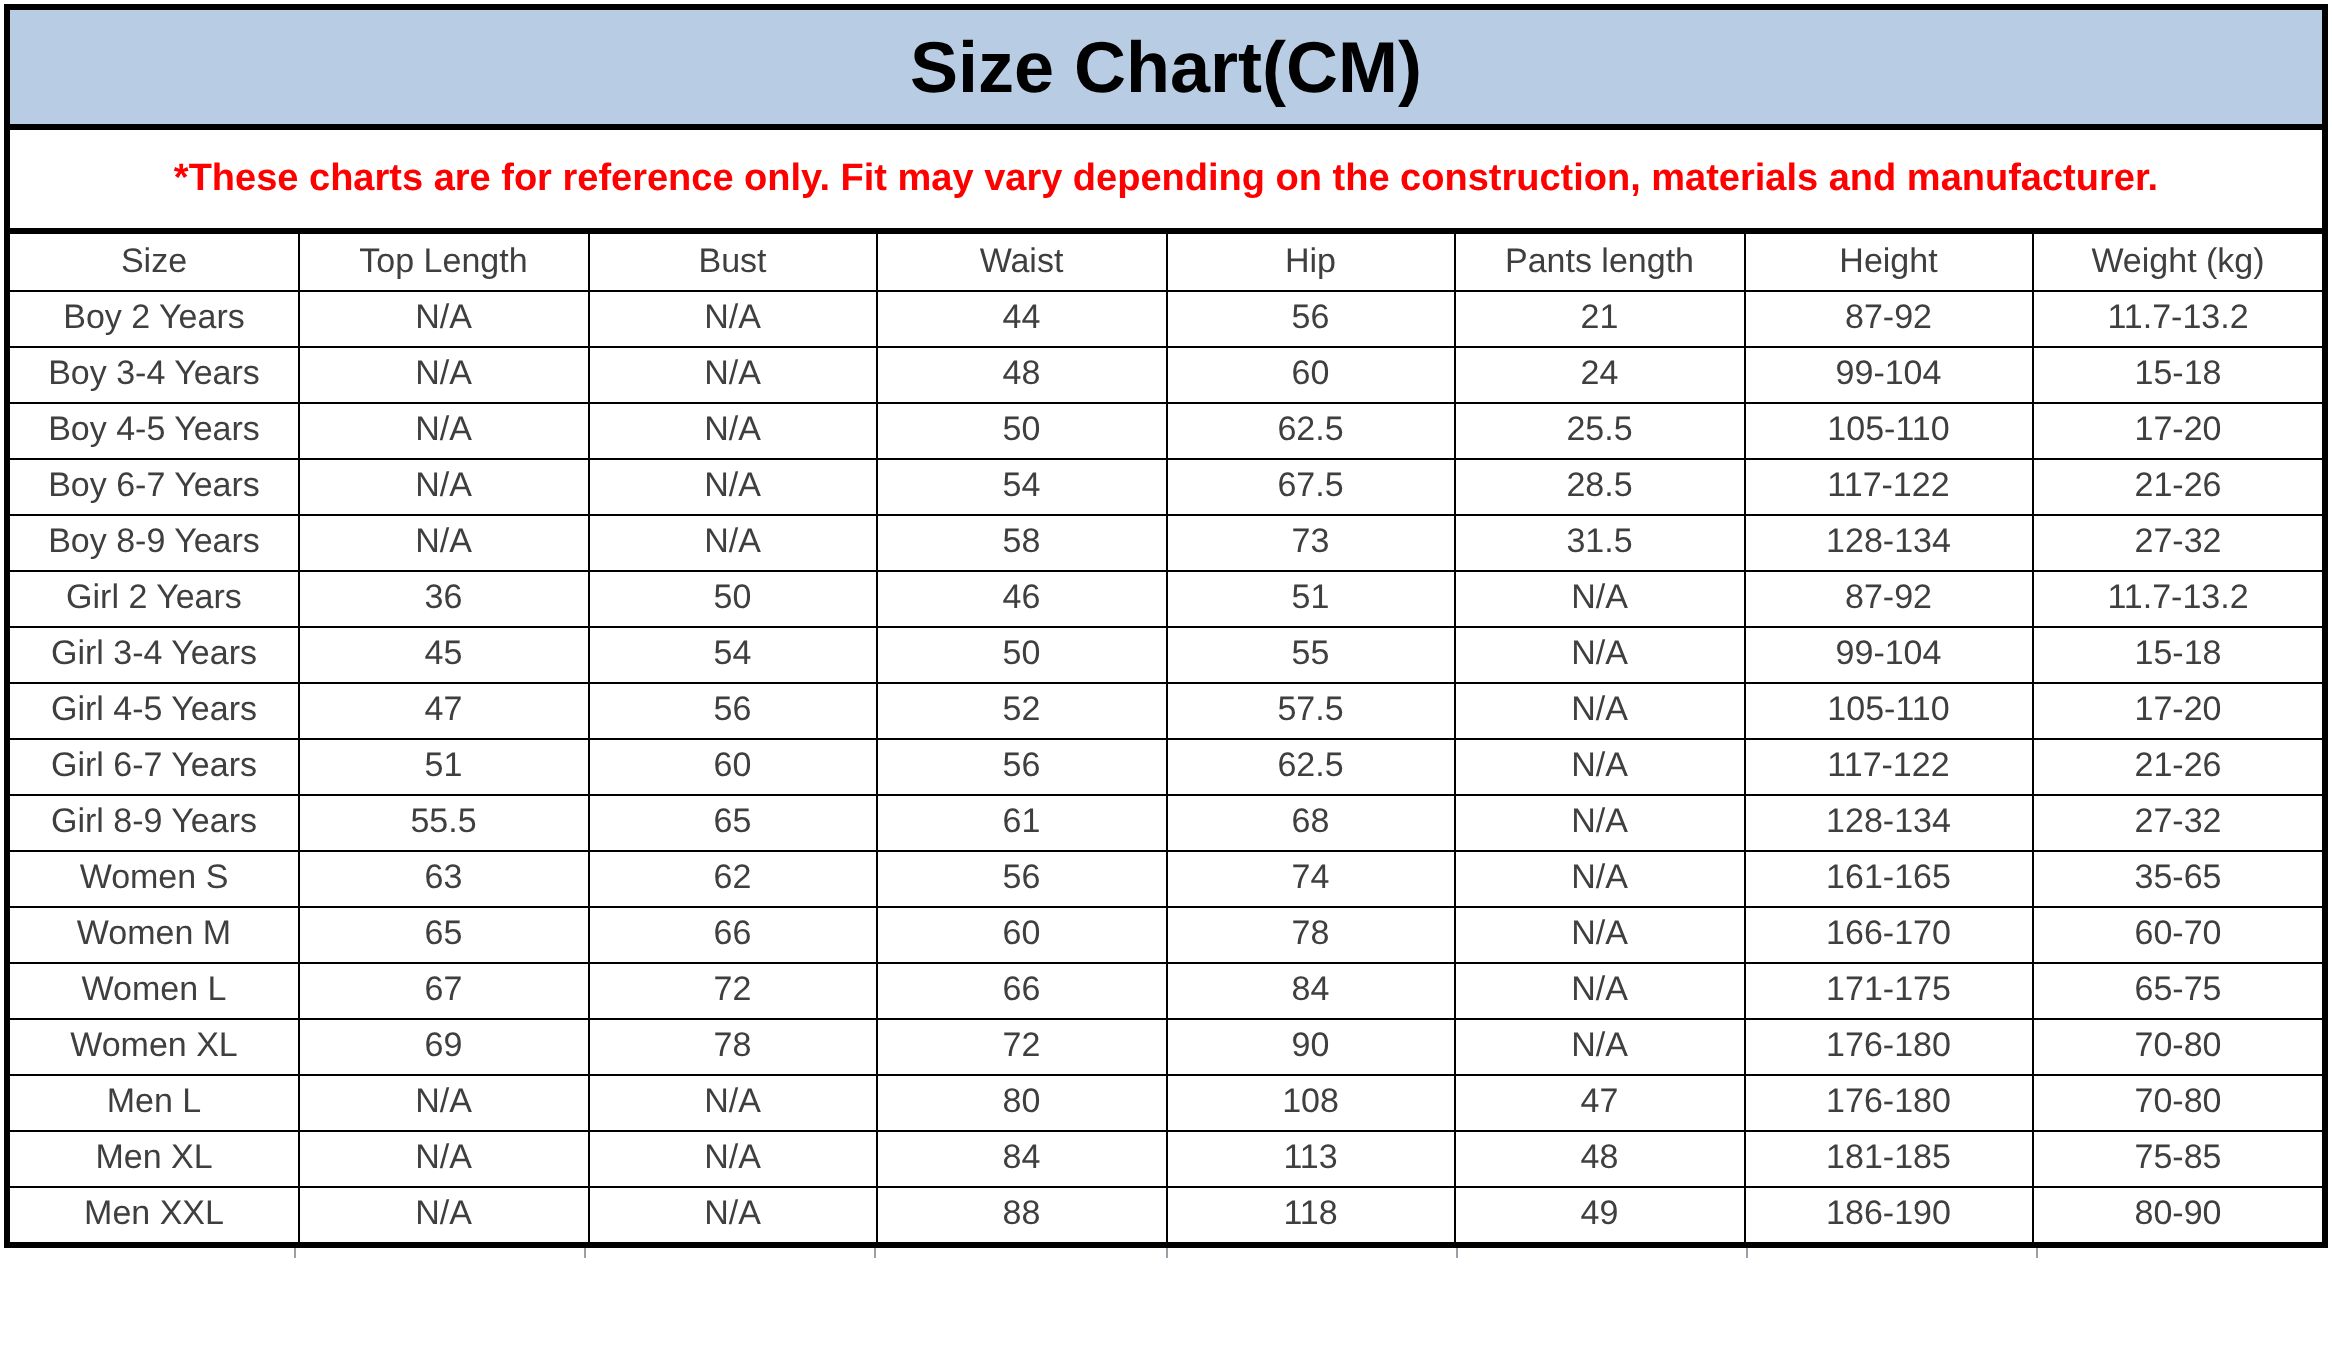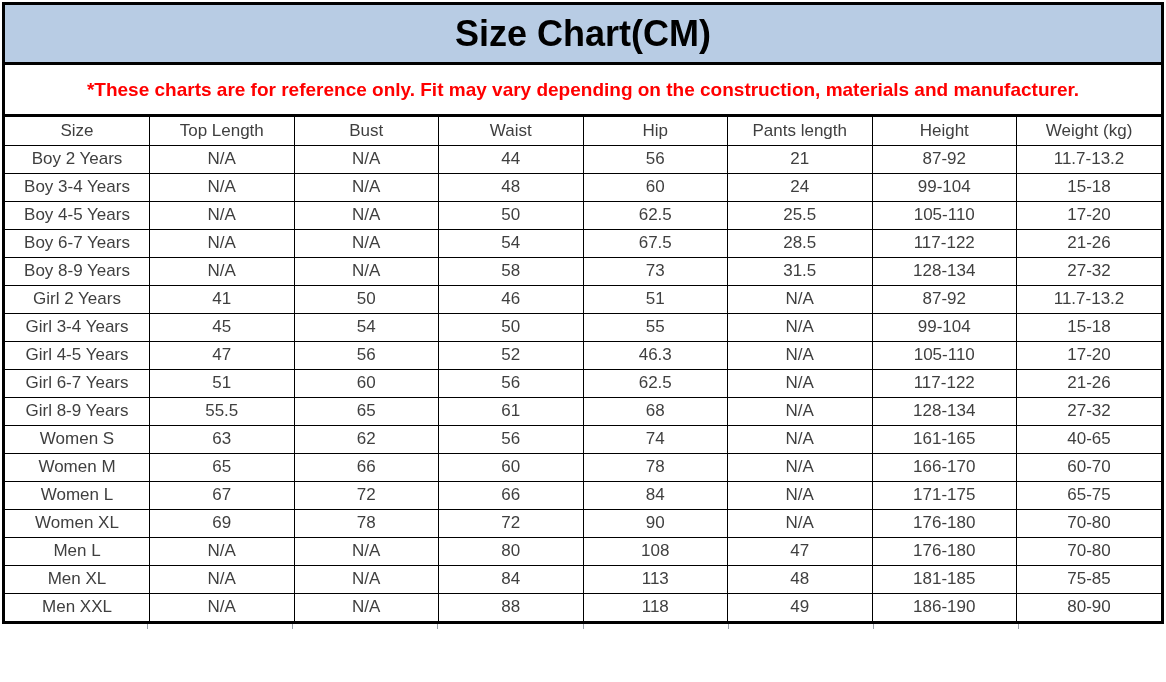--- a/index.html
+++ b/index.html
@@ -159,21 +159,21 @@
             <td>N/A</td>
             <td>N/A</td>
             <td>58</td>
             <td>73</td>
             <td>31.5</td>
             <td>128-134</td>
             <td>27-32</td>
           </tr>
           <tr>
             <td>Girl 2 Years</td>
-            <td>41</td>
+            <td>36</td>
             <td>50</td>
             <td>46</td>
             <td>51</td>
             <td>N/A</td>
             <td>87-92</td>
             <td>11.7-13.2</td>
           </tr>
           <tr>
             <td>Girl 3-4 Years</td>
             <td>45</td>
@@ -182,21 +182,21 @@
             <td>55</td>
             <td>N/A</td>
             <td>99-104</td>
             <td>15-18</td>
           </tr>
           <tr>
             <td>Girl 4-5 Years</td>
             <td>47</td>
             <td>56</td>
             <td>52</td>
-            <td>46.3</td>
+            <td>57.5</td>
             <td>N/A</td>
             <td>105-110</td>
             <td>17-20</td>
           </tr>
           <tr>
             <td>Girl 6-7 Years</td>
             <td>51</td>
             <td>60</td>
             <td>56</td>
             <td>62.5</td>
@@ -215,21 +215,21 @@
             <td>27-32</td>
           </tr>
           <tr>
             <td>Women S</td>
             <td>63</td>
             <td>62</td>
             <td>56</td>
             <td>74</td>
             <td>N/A</td>
             <td>161-165</td>
-            <td>40-65</td>
+            <td>35-65</td>
           </tr>
           <tr>
             <td>Women M</td>
             <td>65</td>
             <td>66</td>
             <td>60</td>
             <td>78</td>
             <td>N/A</td>
             <td>166-170</td>
             <td>60-70</td>

